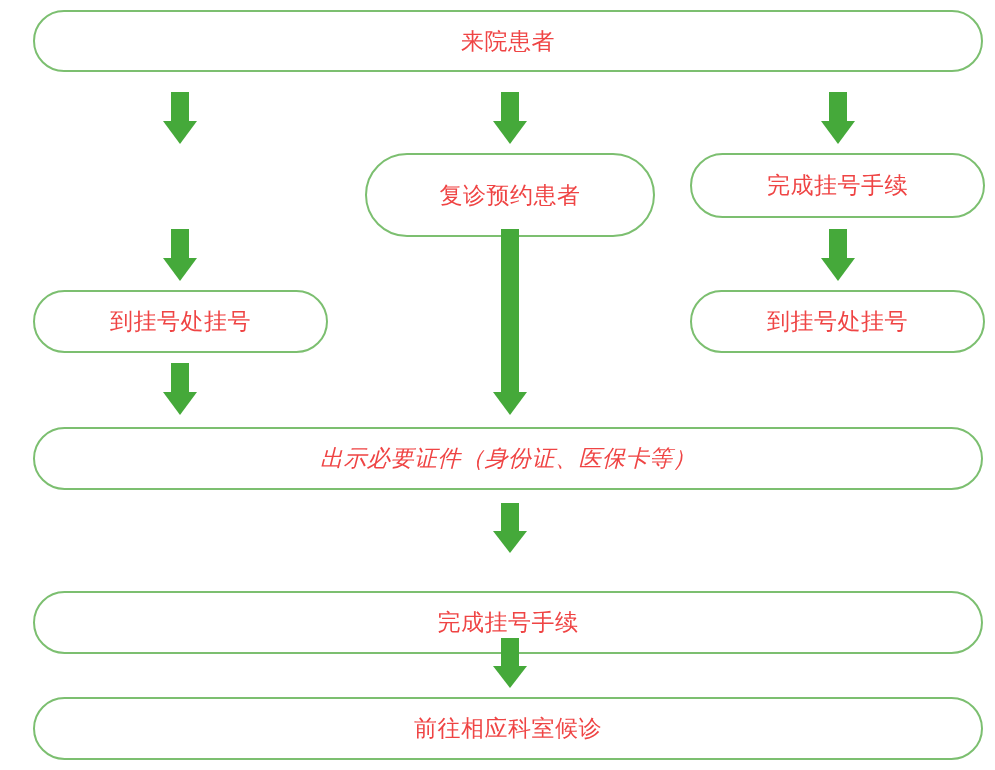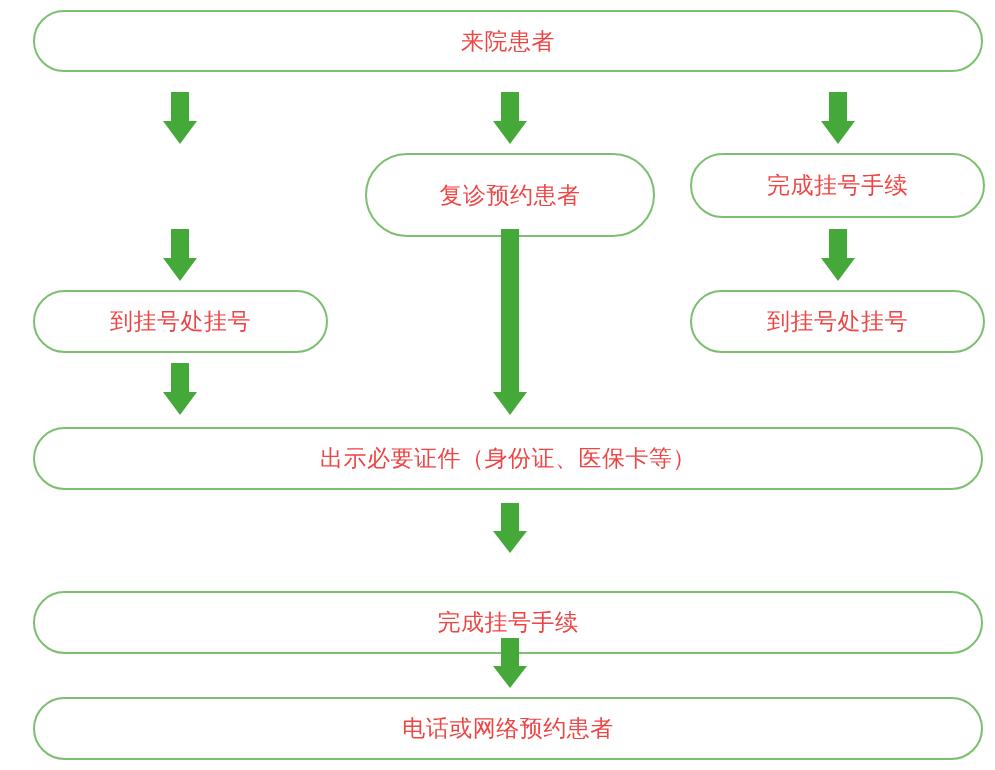--- a/index.html
+++ b/index.html
@@ -116,35 +116,35 @@
 
   <div class="node" style="left: 690px; top: 290px; width: 295px; height: 63px; border-color: rgb(124, 191, 112); color: rgb(76, 76, 76);">
     <span class="node-label">到挂号处挂号</span>
   </div>
 
   <div class="arrow" style="left:155px; top:363px; width:50px; height:52px;">
     <div class="shaft" style="width: 18px; height: 30px; background: rgb(69, 169, 58);"></div>
     <div class="head" style="border-left-width: 17px; border-right-width: 17px; border-top-width: 23px; border-top-color: rgb(69, 169, 58);"></div>
   </div>
 
-  <div class="node" style="left: 33px; top: 427px; width: 950px; height: 63px; border-color: rgb(124, 191, 112); color: rgb(76, 76, 76);">
+  <div class="node" style="left: 33px; top: 427px; width: 950px; height: 63px; border-color: rgb(124, 191, 112); color: rgb(76, 76, 76); font-style: italic;">
     <span class="node-label">出示必要证件（身份证、医保卡等）</span>
   </div>
 
   <div class="arrow" style="left:485px; top:503px; width:50px; height:50px;">
     <div class="shaft" style="width: 18px; height: 28px; background: rgb(69, 169, 58);"></div>
     <div class="head" style="border-left-width: 17px; border-right-width: 17px; border-top-width: 22px; border-top-color: rgb(69, 169, 58);"></div>
   </div>
 
   <div class="node" style="left: 33px; top: 562px; width: 950px; height: 63px; border-color: rgb(124, 191, 112); color: rgb(76, 76, 76); margin-top: 29px;">
     <span class="node-label">完成挂号手续</span>
   </div>
 
   <div class="arrow" style="left:485px; top:638px; width:50px; height:50px;">
     <div class="shaft" style="width: 18px; height: 28px; background: rgb(69, 169, 58);"></div>
     <div class="head" style="border-left-width: 17px; border-right-width: 17px; border-top-width: 22px; border-top-color: rgb(69, 169, 58);"></div>
   </div>
 
   <div class="node" style="left: 33px; top: 697px; width: 950px; height: 63px; border-color: rgb(124, 191, 112); color: rgb(76, 76, 76);">
-    <span class="node-label">电话或网络预约患者</span>
+    <span class="node-label">前往相应科室候诊</span>
   </div>
 
 </div>
 
 </body></html>

